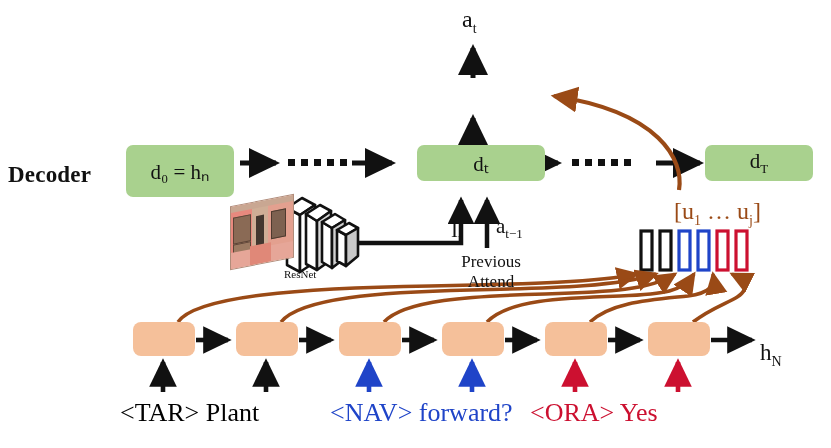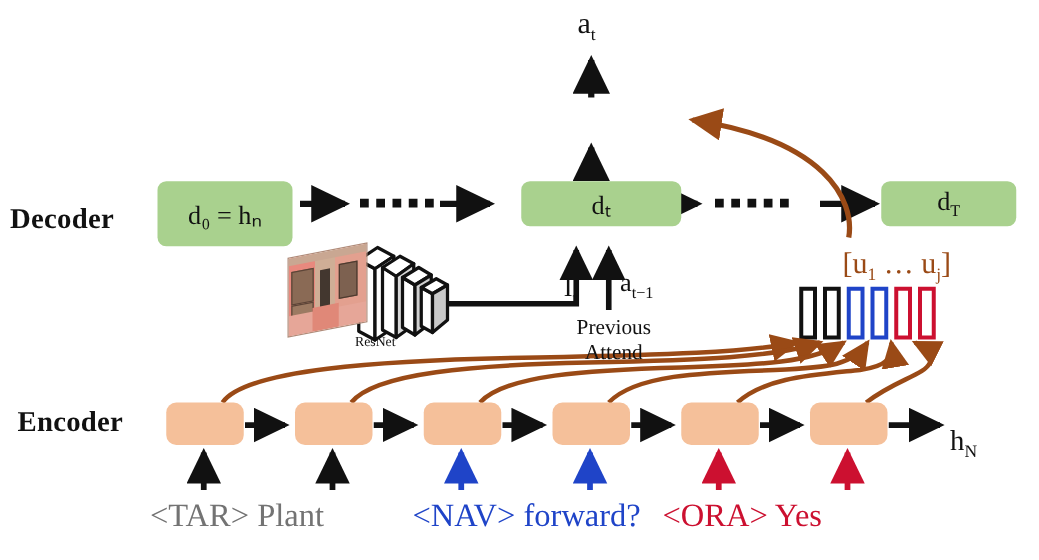--- a/index.html
+++ b/index.html
@@ -37,21 +37,21 @@
     color:#111;white-space:nowrap;
   }
   .plain{
     position:absolute;font-family:"Liberation Serif",serif;
     color:#111;font-size:17px;white-space:nowrap;text-align:center;
   }
   .bottomtxt{
     position:absolute;font-family:"Liberation Serif",serif;
     font-size:26px;white-space:nowrap;
   }
-  .tk-black{color:#737373;}
+  .tk-black{color:#000000;}
   .tk-blue{color:#1f44c8;}
   .tk-red{color:#cc1030;}
 
   .uvec{
     position:absolute;font-family:"Liberation Serif",serif;
     font-size:24px;color:#9a4a16;white-space:nowrap;margin-left:38px;
   }
 
   .resnet-cap{
     position:absolute;font-family:"Liberation Serif",serif;
@@ -181,21 +181,20 @@
       <polygon points="322,222 335,214 345,220 332,228" fill="#ffffff"></polygon>
       <polygon points="332,228 345,220 345,258 332,268" fill="#d0d0d0"></polygon>
 
       <polygon points="337,230 337,261 346,266 346,235" fill="#ffffff"></polygon>
       <polygon points="337,230 349,223 358,228 346,235" fill="#ffffff"></polygon>
       <polygon points="346,235 358,228 358,256 346,266" fill="#c9c9c9"></polygon>
     </g>
   </svg>
 
   <div class="row-label" id="lbl-decoder">Decoder</div>
-  <div class="row-label" id="lbl-encoder">Encoder</div>
 
   <div class="dbox" style="left:126px;top:145px;width:108px;height:52px;">
     <span>d₀ = hₙ</span>
   </div>
   <div class="dbox" style="left:417px;top:145px;width:128px;height:36px;">
     <span>dₜ</span>
   </div>
   <div class="dbox" style="left:705px;top:145px;width:108px;height:36px;">
     <span>d<sub style="font-size:13px;">T</sub></span>
   </div>

